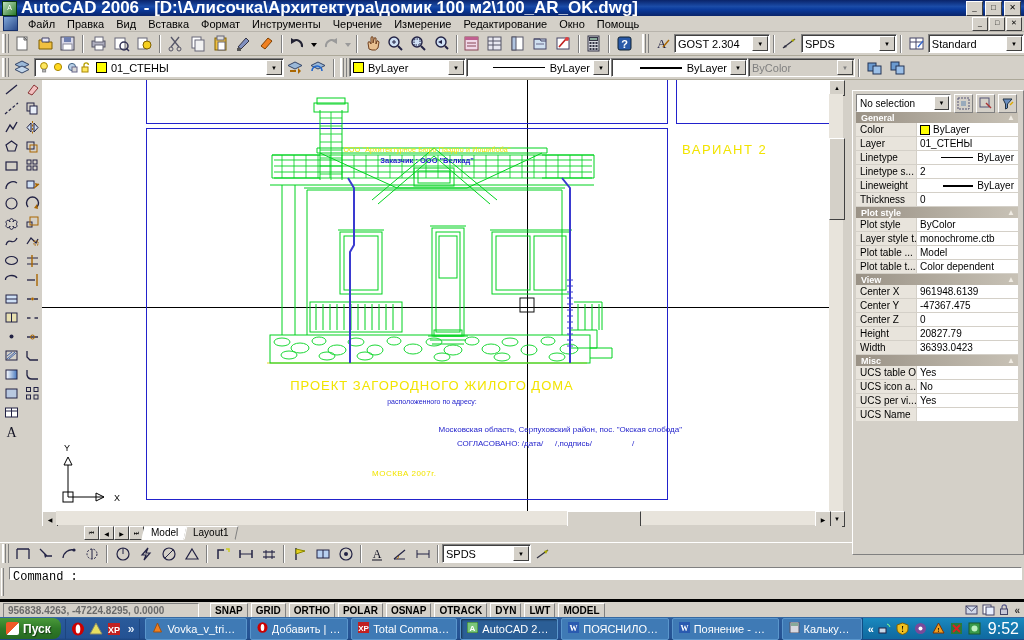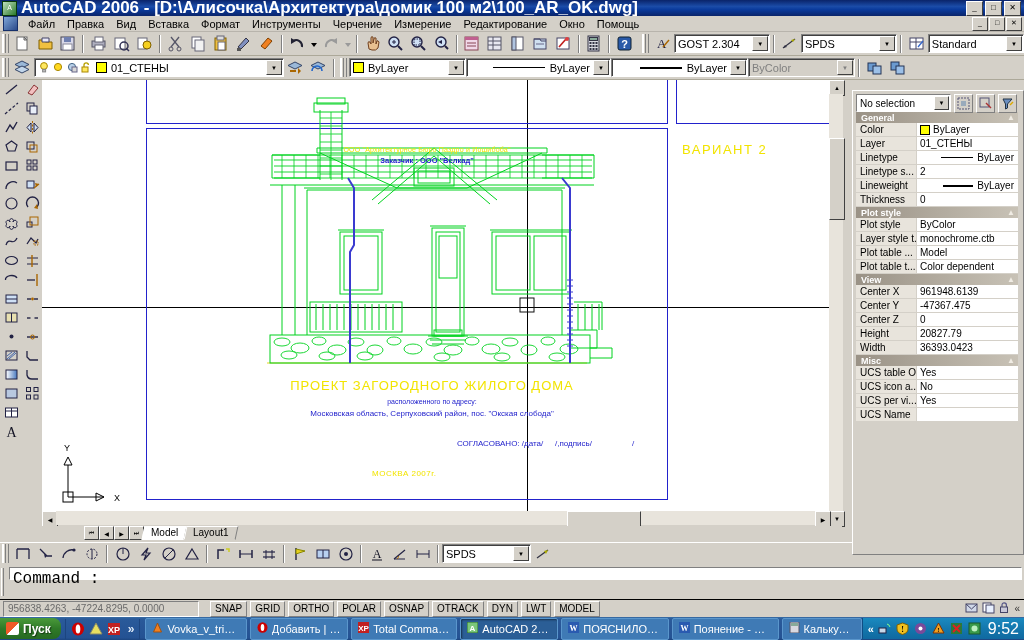--- a/index.html
+++ b/index.html
@@ -113,26 +113,26 @@
   
   .spdsbar{position:absolute;left:0;top:542px;width:1024px;height:21px;background:#d4d0c8;
            display:flex;align-items:center;border-top:1px solid #fff;}
 
   
   .cmdwin{position:absolute;left:0;top:566px;width:1024px;height:32px;background:#d4d0c8;
           display:flex;}
   .cmdgrip{width:7px;height:28px;margin:2px 1px;
            background:linear-gradient(to right,#fff 0 1px,#d4d0c8 1px 2px,#808080 2px 3px,#d4d0c8 3px);}
   .cmdtext{flex:1;background:#fff;border:1px solid;border-color:#808080 #fff #fff #808080;
-           font-family:"Liberation Mono","DejaVu Sans Mono",monospace;font-size:16px;
+           font-family:"Liberation Mono","DejaVu Sans Mono",monospace;font-size:12px;
            padding:2px 3px;margin:1px 2px 18px 0;color:#000;}
 
   
   .statusbar{position:absolute;left:0;top:599px;width:1024px;height:17px;background:#d4d0c8;
-             display:flex;align-items:center;border-top:1px solid #000000;}
+             display:flex;align-items:center;border-top:3px solid #000000;font-weight:bold;}
   .coords{width:190px;height:14px;background:#d4d0c8;border:1px solid;
           border-color:#808080 #fff #fff #808080;font-size:10px;line-height:14px;
           padding-left:4px;color:#6a6a6a;margin-left:3px;}
   .sbtn{height:14px;padding:0 4px;font-size:10px;line-height:14px;background:#d4d0c8;
         border:1px solid;border-color:#fff #808080 #808080 #fff;margin-left:3px;color:#000;}
   .sb-right{margin-left:auto;display:flex;align-items:center;gap:3px;padding-right:4px;}
 
   
   .taskbar{position:absolute;left:0;top:617px;width:1024px;height:23px;
            background:linear-gradient(to bottom,#3a6ea5 0,#2a5a9a 8%,#245293 90%,#1c4580);
@@ -893,21 +893,21 @@
 
       <rect x="478" y="218" width="14" height="14" fill="none" stroke="#111" stroke-width="1"></rect>
     </svg>
 
     <div style="position:absolute;left:230px;top:66px;width:310px;text-align:center;color:#f2e400;font-size:7px;letter-spacing:.2px">ООО "Архитектурное Бюро Паздро и Иошибоба"</div>
     <div style="position:absolute;left:230px;top:76px;width:310px;text-align:center;color:#2222cc;font-size:7.5px;font-weight:bold">Заказчик :  ООО "Велкад"</div>
     <div style="position:absolute;left:640px;top:62px;color:#f2e400;font-size:13px;letter-spacing:1.5px">ВАРИАНТ 2</div>
 
     <div style="position:absolute;left:180px;top:298px;width:420px;text-align:center;color:#f2e400;font-size:13px;letter-spacing:1px">ПРОЕКТ  ЗАГОРОДНОГО  ЖИЛОГО  ДОМА</div>
     <div style="position:absolute;left:180px;top:318px;width:420px;text-align:center;color:#2222cc;font-size:7px">расположенного  по  адресу:</div>
-    <div style="position:absolute;left:140px;top:329px;width:500px;text-align:center;color:#2222cc;font-size:8px">Московская  область,  Серпуховский  район,  пос. "Окская  слобода"</div>
+    <div style="position:absolute;left:140px;top:345px;width:500px;text-align:right;color:#2222cc;font-size:8px">Московская  область,  Серпуховский  район,  пос. "Окская  слобода"</div>
 
     <div style="position:absolute;left:415px;top:359px;color:#2222cc;font-size:8px">СОГЛАСОВАНО: /дата/</div>
     <div style="position:absolute;left:513px;top:359px;color:#2222cc;font-size:8px">/,подпись/</div>
     <div style="position:absolute;left:590px;top:359px;color:#2222cc;font-size:8px">/</div>
     <div style="position:absolute;left:330px;top:389px;color:#f2e400;font-size:8px;letter-spacing:.5px">МОСКВА  2007г.</div>
 
     <div class="ucs">
       <svg width="100" height="70">
         <text x="12" y="10" font-size="9" fill="#000" font-family="Liberation Sans">Y</text>
         <path d="M16 16 L12 24 L20 24 Z" fill="none" stroke="#000"></path>

